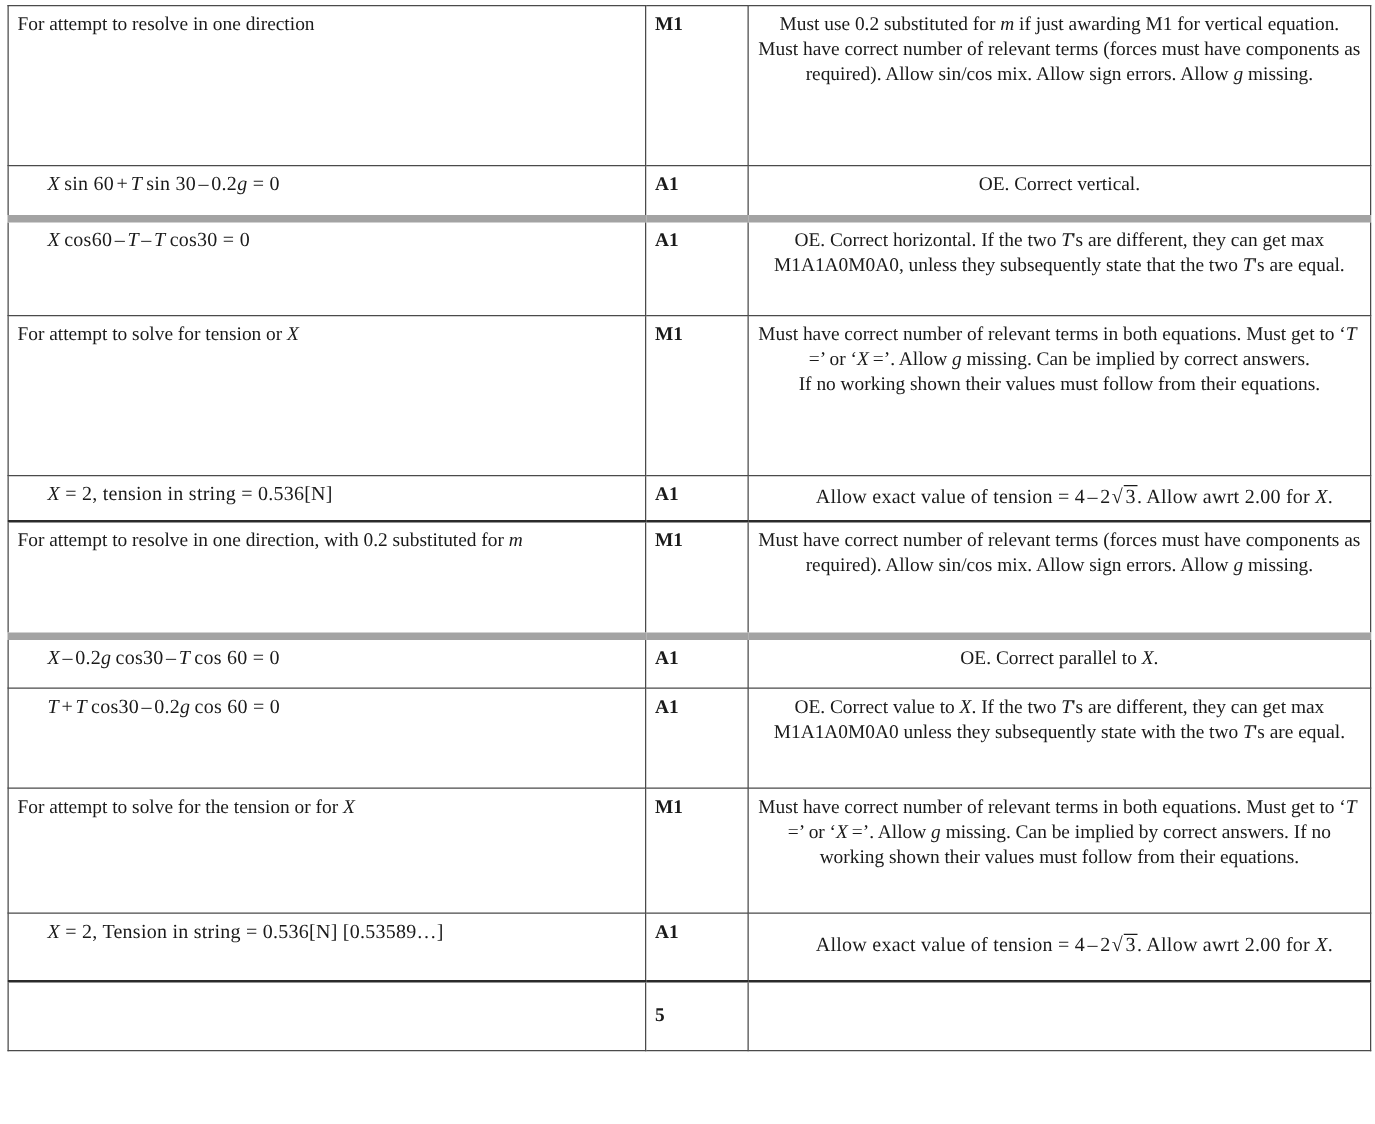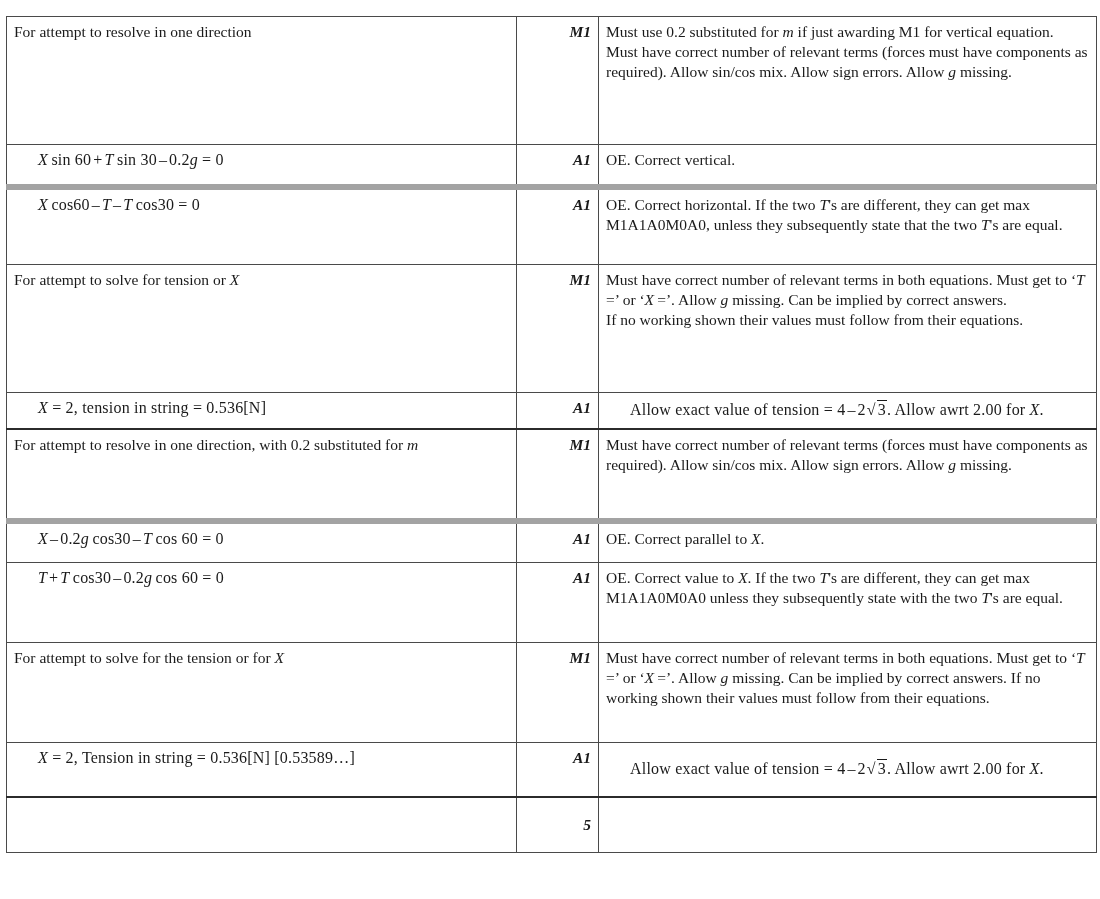--- a/index.html
+++ b/index.html
@@ -12,21 +12,21 @@
     height: 899px;
     font-family: "Liberation Serif", "DejaVu Serif", serif;
     color: #1a1a1a;
     overflow: hidden;
   }
 
   .page {
     width: 1100px;
     height: 899px;
     box-sizing: border-box;
-    padding: 16px 4px 4px 6px;
+    padding: 4px 4px 4px 6px;
   }
 
   table.markscheme {
     width: 1090px;
     border-collapse: collapse;
     table-layout: fixed;
     font-size: 15.5px;
     line-height: 1.30;
   }
 
@@ -39,28 +39,26 @@
 
   
   col.c-answer { width: 510px; }
   col.c-mark   { width: 82px; }
   col.c-notes  { width: 498px; }
 
   td.answer {
     text-align: left;
   }
   td.mark {
-    text-align: right;
     font-weight: bold;
     padding-right: 10px;
     white-space: nowrap;
-    font-style: italic;
   }
   td.notes {
-    text-align: left;
+    text-align: center;
   }
 
   
   tr.thick-top > td { border-top: 6px solid #a3a3a3; }
   tr.thick-bottom > td { border-bottom: 2px solid #2b2b2b; }
 
   td.altheader {
     font-weight: bold;
     padding-top: 6px;
     padding-bottom: 6px;

